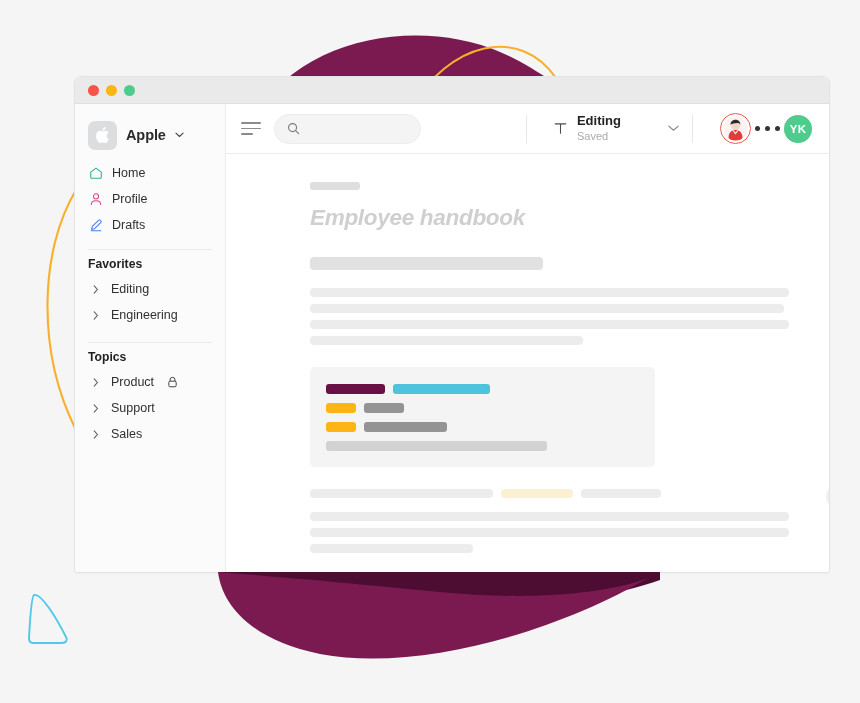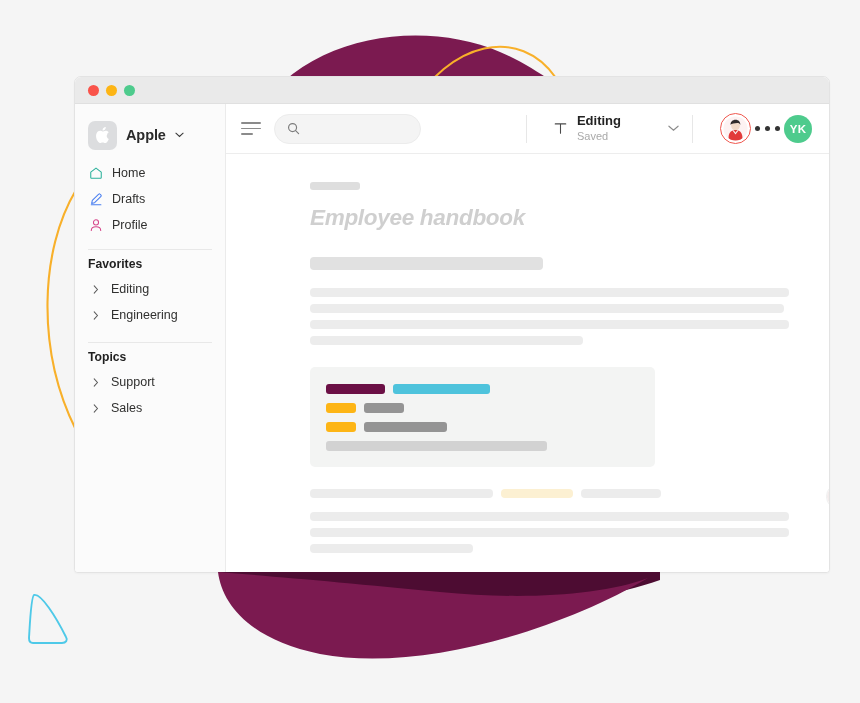--- a/index.html
+++ b/index.html
@@ -199,35 +199,35 @@
               <svg width="14" height="14" viewBox="0 0 16 16">
                 <path d="M2 7l6-4.6L14 7v6.2a.9.9 0 01-.9.9H2.9a.9.9 0 01-.9-.9z" fill="none" stroke="#2bb19b" stroke-width="1.2" stroke-linejoin="round"></path>
               </svg>
             </span>
             <span>Home</span>
           </div>
 
           <div class="navitem">
             <span class="navicon">
               <svg width="14" height="14" viewBox="0 0 16 16">
-                <path d="M12.6 2.4l1.1 1.1a1 1 0 010 1.4L6.4 12.2 3 13l.8-3.4 7.3-7.2a1 1 0 011.5 0z" fill="none" stroke="#4a7ff0" stroke-width="1.2" stroke-linejoin="round"></path>
-                <path d="M2.6 14.6h11" stroke="#4a7ff0" stroke-width="1.2" stroke-linecap="round"></path>
+                <circle cx="8" cy="5" r="2.9" fill="none" stroke="#d6468a" stroke-width="1.2"></circle>
+                <path d="M2.6 14.2c0-2.8 2.4-4.3 5.4-4.3s5.4 1.5 5.4 4.3" fill="none" stroke="#d6468a" stroke-width="1.2" stroke-linecap="round"></path>
               </svg>
             </span>
-            <span>Drafts</span>
+            <span>Profile</span>
           </div>
 
           <div class="navitem">
             <span class="navicon">
               <svg width="14" height="14" viewBox="0 0 16 16">
-                <circle cx="8" cy="5" r="2.9" fill="none" stroke="#d6468a" stroke-width="1.2"></circle>
-                <path d="M2.6 14.2c0-2.8 2.4-4.3 5.4-4.3s5.4 1.5 5.4 4.3" fill="none" stroke="#d6468a" stroke-width="1.2" stroke-linecap="round"></path>
+                <path d="M12.6 2.4l1.1 1.1a1 1 0 010 1.4L6.4 12.2 3 13l.8-3.4 7.3-7.2a1 1 0 011.5 0z" fill="none" stroke="#4a7ff0" stroke-width="1.2" stroke-linejoin="round"></path>
+                <path d="M2.6 14.6h11" stroke="#4a7ff0" stroke-width="1.2" stroke-linecap="round"></path>
               </svg>
             </span>
-            <span>Profile</span>
+            <span>Drafts</span>
           </div>
         </div>
 
         <div class="sep"></div>
 
         <div class="section-title">Favorites</div>
 
         <div class="treeitem">
           <span class="tw">
             <svg width="6" height="9" viewBox="0 0 6 10">
@@ -245,20 +245,34 @@
           </span>
           <span>Engineering</span>
         </div>
 
 
         <div class="sep" style="margin-top:14px"></div>
 
         <div class="section-title">Topics</div>
 
 
+        <div class="treeitem">
+          <span class="tw">
+            <svg width="6" height="9" viewBox="0 0 6 10">
+                <path d="M1 1l3.6 4L1 9" fill="none" stroke="#5a5a5a" stroke-width="1.15" stroke-linecap="round"></path>
+              </svg>
+          </span>
+          <span>Product</span>
+          <span class="lockglyph">
+            <svg width="11" height="12" viewBox="0 0 12 13">
+              <path d="M3.3 5.6V4.1a2.7 2.7 0 015.4 0v1.5" fill="none" stroke="#3c3c3c" stroke-width="1.05"></path>
+              <rect x="2" y="5.6" width="8" height="6.1" rx="1.4" fill="none" stroke="#3c3c3c" stroke-width="1.05"></rect>
+            </svg>
+          </span>
+        </div>
 
         <div class="treeitem">
           <span class="tw">
             <svg width="6" height="9" viewBox="0 0 6 10">
                 <path d="M1 1l3.6 4L1 9" fill="none" stroke="#5a5a5a" stroke-width="1.15" stroke-linecap="round"></path>
               </svg>
           </span>
           <span>Support</span>
         </div>
 

